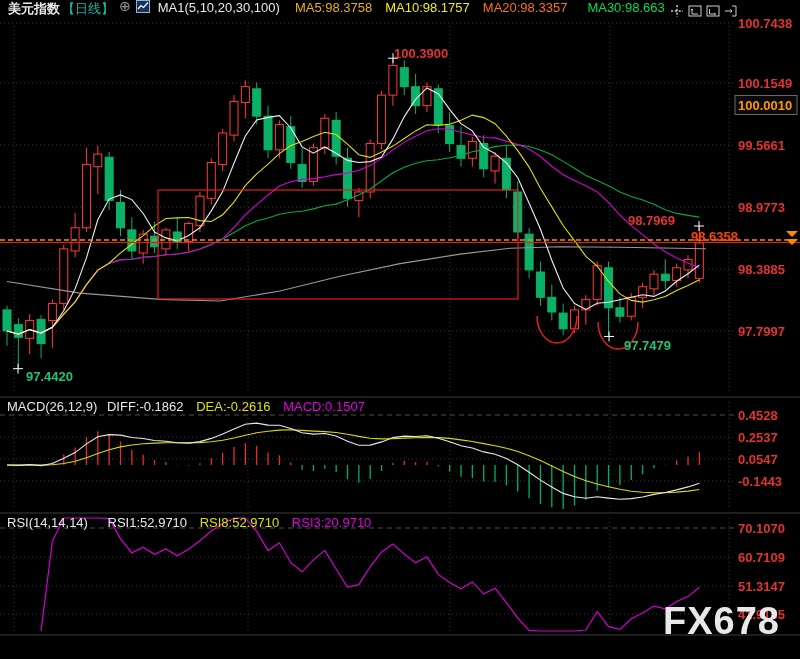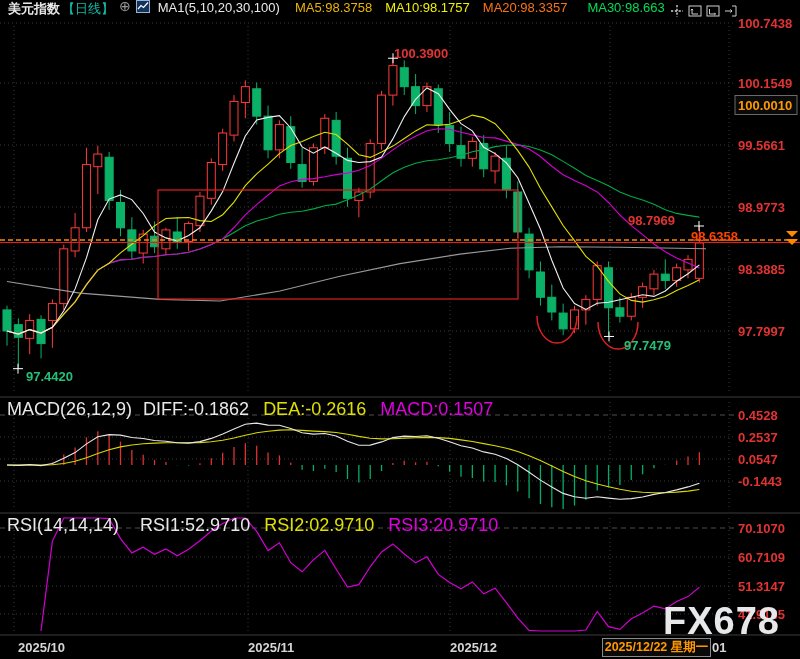--- a/index.html
+++ b/index.html
@@ -10,21 +10,21 @@
   .hdr .period{color:#14b8a6;margin-left:2px;}
   .hdr .cplus{color:#9a9a9a;margin-left:5px;font-size:14px;line-height:13px;}
   .hdr .mini{margin-left:5px;display:inline-block;}
   .hdr .ma1{color:#e8e8e8;margin-left:8px;}
   .hdr .ma5{color:#eab308;margin-left:15px;}
   .hdr .ma10{color:#f0f000;margin-left:13px;}
   .hdr .ma20{color:#f97316;margin-left:13px;}
   .hdr .ma30{color:#00dd55;margin-left:20px;}
   .tools{position:absolute;left:670px;top:4px;display:flex;gap:4px;z-index:11;}
   .tools span{display:inline-block;width:14px;height:14px;}
-  .indhdr{position:absolute;font-size:18px;z-index:9;white-space:nowrap;}
+  .indhdr{position:absolute;font-size:13px;z-index:9;white-space:nowrap;}
   .indhdr .w{color:#e8e8e8;}
   .indhdr .y{color:#e0e000;margin-left:9px;}
   .indhdr .m{color:#e000e0;margin-left:9px;}
   .xaxis{position:absolute;top:638px;left:0;width:800px;height:21px;font-size:13px;font-weight:bold;color:#d6d6d6;z-index:9;}
   .xaxis .tick{position:absolute;top:2px;}
   .curdate{position:absolute;left:602px;top:0px;width:107px;height:17px;border:1px solid #8a8a8a;background:#0a0a0a;color:#ff9900;text-align:center;line-height:17px;font-size:12.5px;}
   .nextm{position:absolute;left:712px;top:2px;}
   .wm{position:absolute;left:663px;top:600px;font-size:38px;font-weight:bold;color:#e6e8ea;z-index:6;letter-spacing:1px;z-index:6;}
 </style>
 </head>
@@ -350,26 +350,19 @@
   <div class="indhdr" style="left:7px;top:399px;">
     <span class="w">MACD(26,12,9)</span>
     <span class="w" style="margin-left:6px;">DIFF:-0.1862</span>
     <span class="y">DEA:-0.2616</span>
     <span class="m">MACD:0.1507</span>
   </div>
 
   <div class="indhdr" style="left:7px;top:515px;">
     <span class="w">RSI(14,14,14)</span>
     <span class="w" style="margin-left:16px;">RSI1:52.9710</span>
-    <span class="y">RSI2:02.9710</span>
+    <span class="y">RSI8:52.9710</span>
     <span class="m">RSI3:20.9710</span>
   </div>
 
-  <div class="xaxis">
-    <span class="tick" style="left:18px;">2025/10</span>
-    <span class="tick" style="left:248px;">2025/11</span>
-    <span class="tick" style="left:450px;">2025/12</span>
-    <span class="curdate">2025/12/22 星期一</span>
-    <span class="nextm">01</span>
-  </div>
 
   <div class="wm">FX678</div>
 </div>
 
 </body></html>

